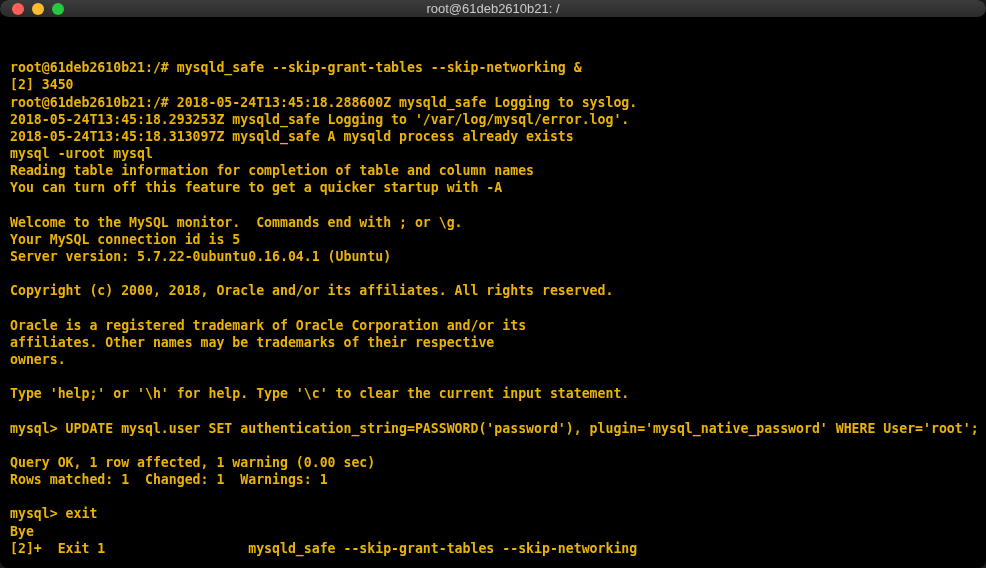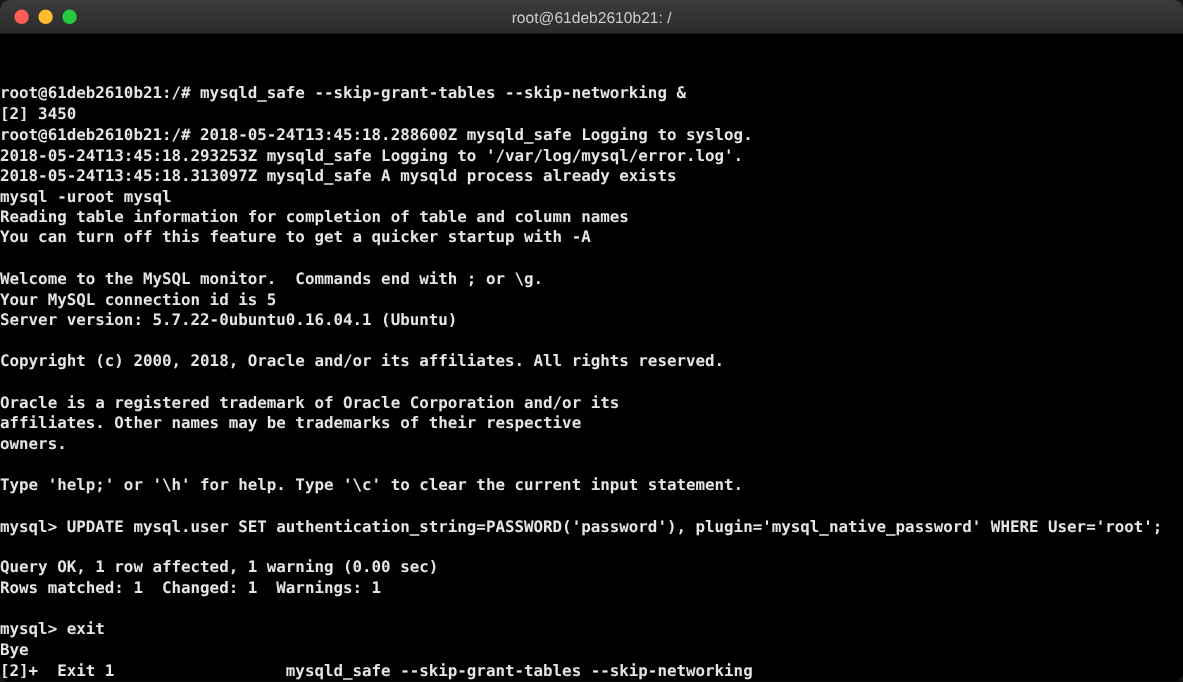--- a/index.html
+++ b/index.html
@@ -17,26 +17,27 @@
     .window {
       width: 100%;
       height: 100%;
       background: #000;
       border-radius: 8px;
       overflow: hidden;
       display: flex;
       flex-direction: column;
     }
     .titlebar {
-      height: 28px;
+      height: 17px;
       background: linear-gradient(to bottom, #3c3c3c, #2b2b2b);
       display: flex;
       align-items: center;
       position: relative;
       flex-shrink: 0;
+      border-radius: 12px;
     }
     .traffic-lights {
       display: flex;
       gap: 8px;
       padding-left: 12px;
       position: absolute;
       left: 0;
     }
     .traffic-light {
       width: 12px;
@@ -48,22 +49,22 @@
     .tl-max { background: #28c840; }
     .titlebar-title {
       color: #ccc;
       font-size: 13px;
       text-align: center;
       width: 100%;
       font-family: -apple-system, BlinkMacSystemFont, "Segoe UI", sans-serif;
     }
     .terminal-content {
       flex: 1;
-      padding: 8px 0;
-      color: #e5e5e5;
+      padding: 8px 10px;
+      color: #eab308;
       font-size: 13.2px;
       line-height: 1.3;
       white-space: pre;
       font-weight: 600;
       overflow: hidden;
     }
     .line {
       min-height: 1.3em;
     }
   </style>

